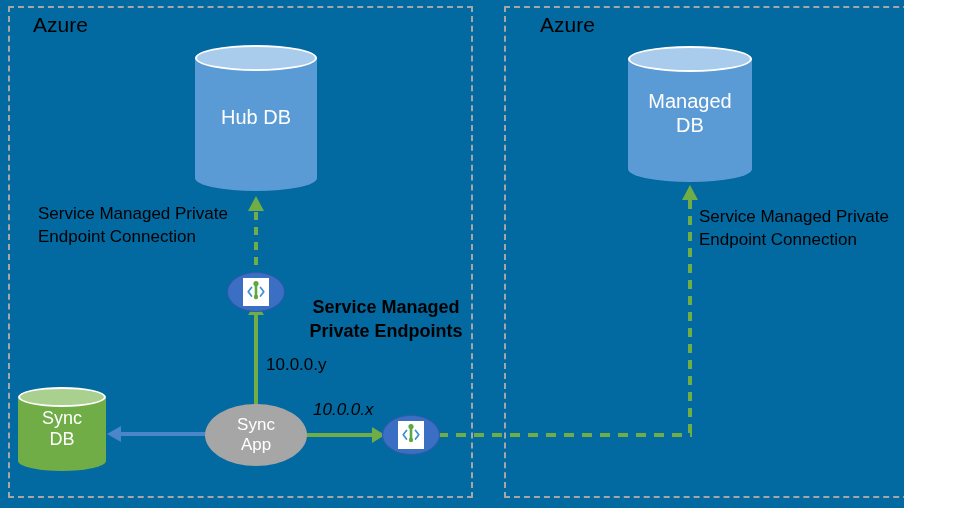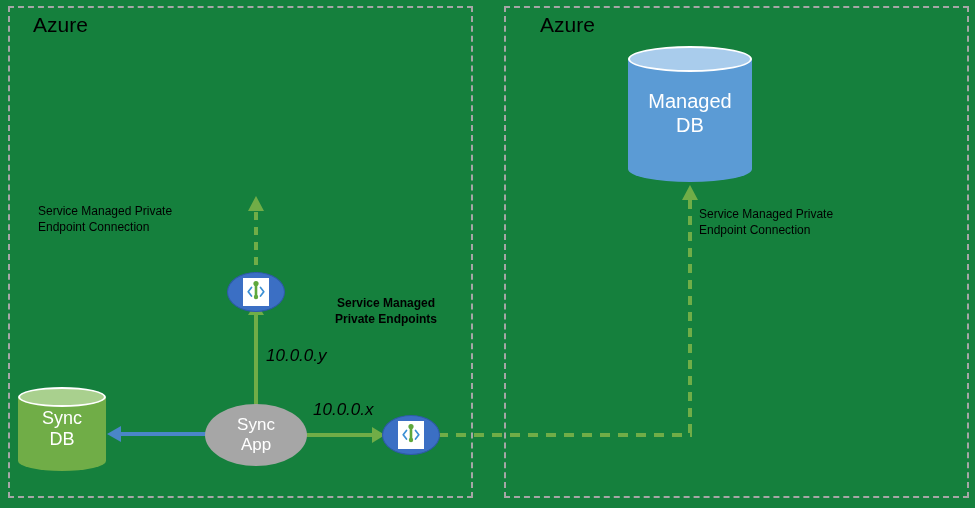--- a/index.html
+++ b/index.html
@@ -2,23 +2,23 @@
 <html><head>
 <meta charset="utf-8">
 <style>
   html, body {
     margin: 0;
     padding: 0;
     background: #ffffff;
   }
   #canvas {
     position: relative;
-    width: 975px;
+    width: 904px;
     height: 508px;
-    background: #15803d;
+    background: #0369a1;
     font-family: "Liberation Sans", sans-serif;
     overflow: hidden;
   }
   .panel {
     position: absolute;
     border: 2px dashed #a6a6a6;
     background: transparent;
     box-sizing: border-box;
   }
   #panel-left  { left: 8px;   top: 6px; width: 465px; height: 492px; }
@@ -173,38 +173,38 @@
     left: 107px; top: 426px;
     width: 0; height: 0;
     border-top: 8px solid transparent;
     border-bottom: 8px solid transparent;
     border-right: 14px solid #4A86C8;
   }
 
   
   .annot {
     position: absolute;
-    font-size: 12px;
+    font-size: 17px;
     color: #000000;
     line-height: 1.35;
     white-space: pre-line;
   }
   #annot-hub    { left: 38px;  top: 203px; width: 235px; }
   #annot-member { left: 699px; top: 206px; width: 240px; }
   #annot-smpe {
     position: absolute;
     left: 297px; top: 296px; width: 178px;
-    font-size: 12px; font-weight: bold; color: #000000;
+    font-size: 18px; font-weight: bold; color: #000000;
     line-height: 1.32; text-align: center; white-space: pre-line;
   }
   .ip-label {
     position: absolute;
     font-size: 17px; color: #000000; white-space: nowrap;
   }
-  #ip-y { left: 266px; top: 346px; font-style: italic; }
+  #ip-y { left: 266px; top: 355px; }
   #ip-x { left: 313px; top: 400px; font-style: italic; }
 </style>
 </head>
 <body>
 
 <div id="canvas">
 
   <div class="panel" id="panel-left"></div>
   <div class="panel" id="panel-right"></div>
 
@@ -219,20 +219,28 @@
   <div class="conn" id="green-right-solid"></div>
   <div class="conn" id="green-right-solid-head"></div>
 
   <div class="conn" id="green-right-dashed"></div>
   <div class="conn" id="green-member-dashed"></div>
   <div class="conn" id="green-member-head"></div>
 
   <div class="conn" id="blue-left-line"></div>
   <div class="conn" id="blue-left-head"></div>
 
+  <div class="cyl blue" id="hub-db">
+    <div class="bottom"></div>
+    <div class="body"></div>
+    <div class="top"></div>
+    <div class="label">
+      <span>Hub DB</span>
+    </div>
+  </div>
 
   <div class="cyl blue" id="member-db">
     <div class="bottom"></div>
     <div class="body"></div>
     <div class="top"></div>
     <div class="label">
       <span>Managed</span>
       <span>DB</span>
     </div>
   </div>

